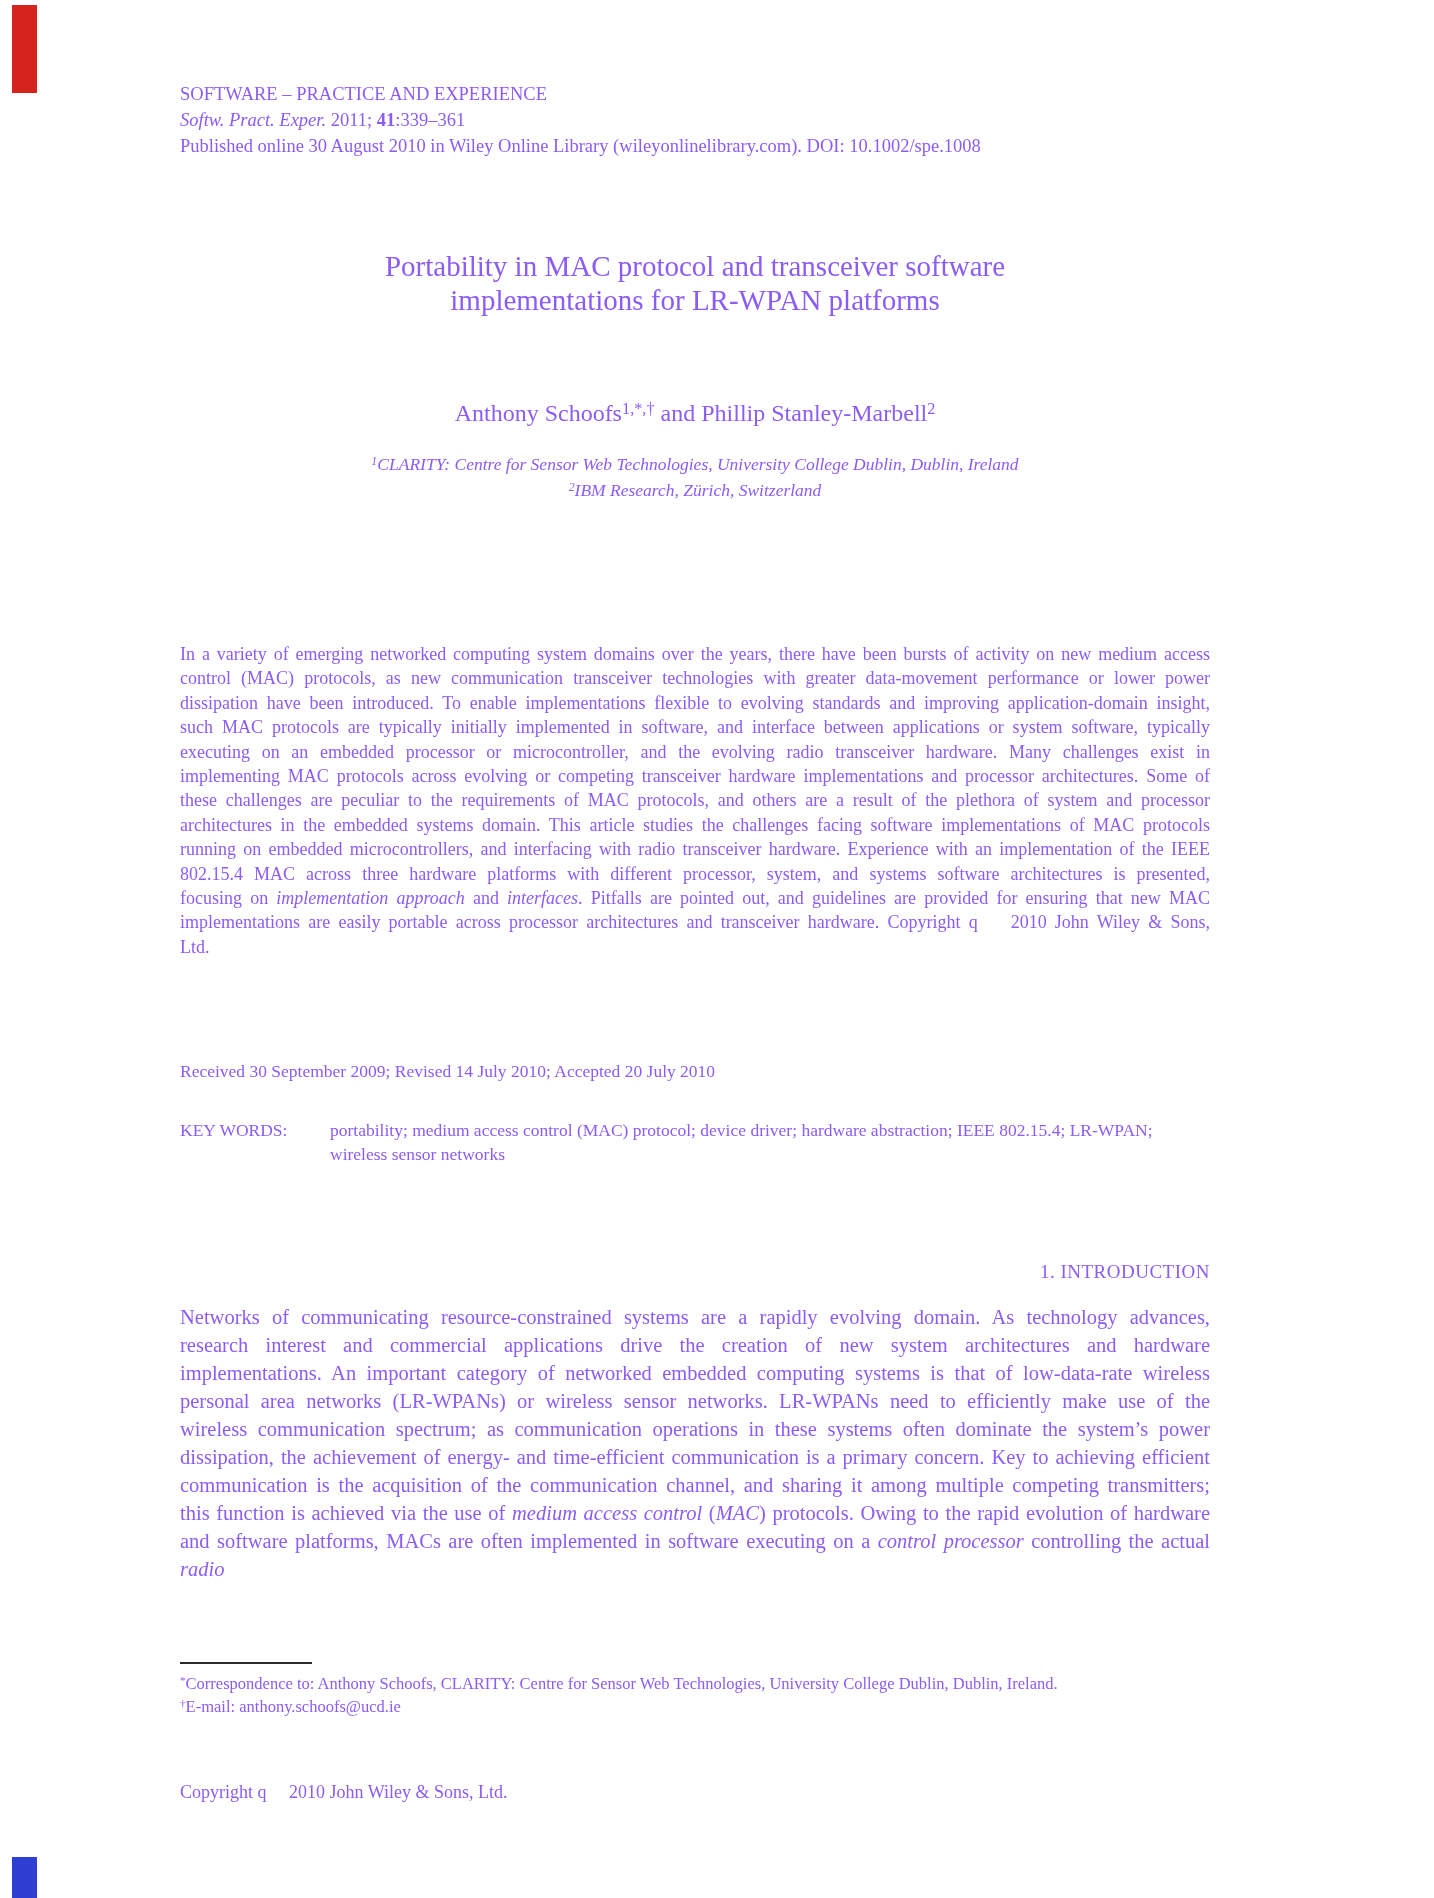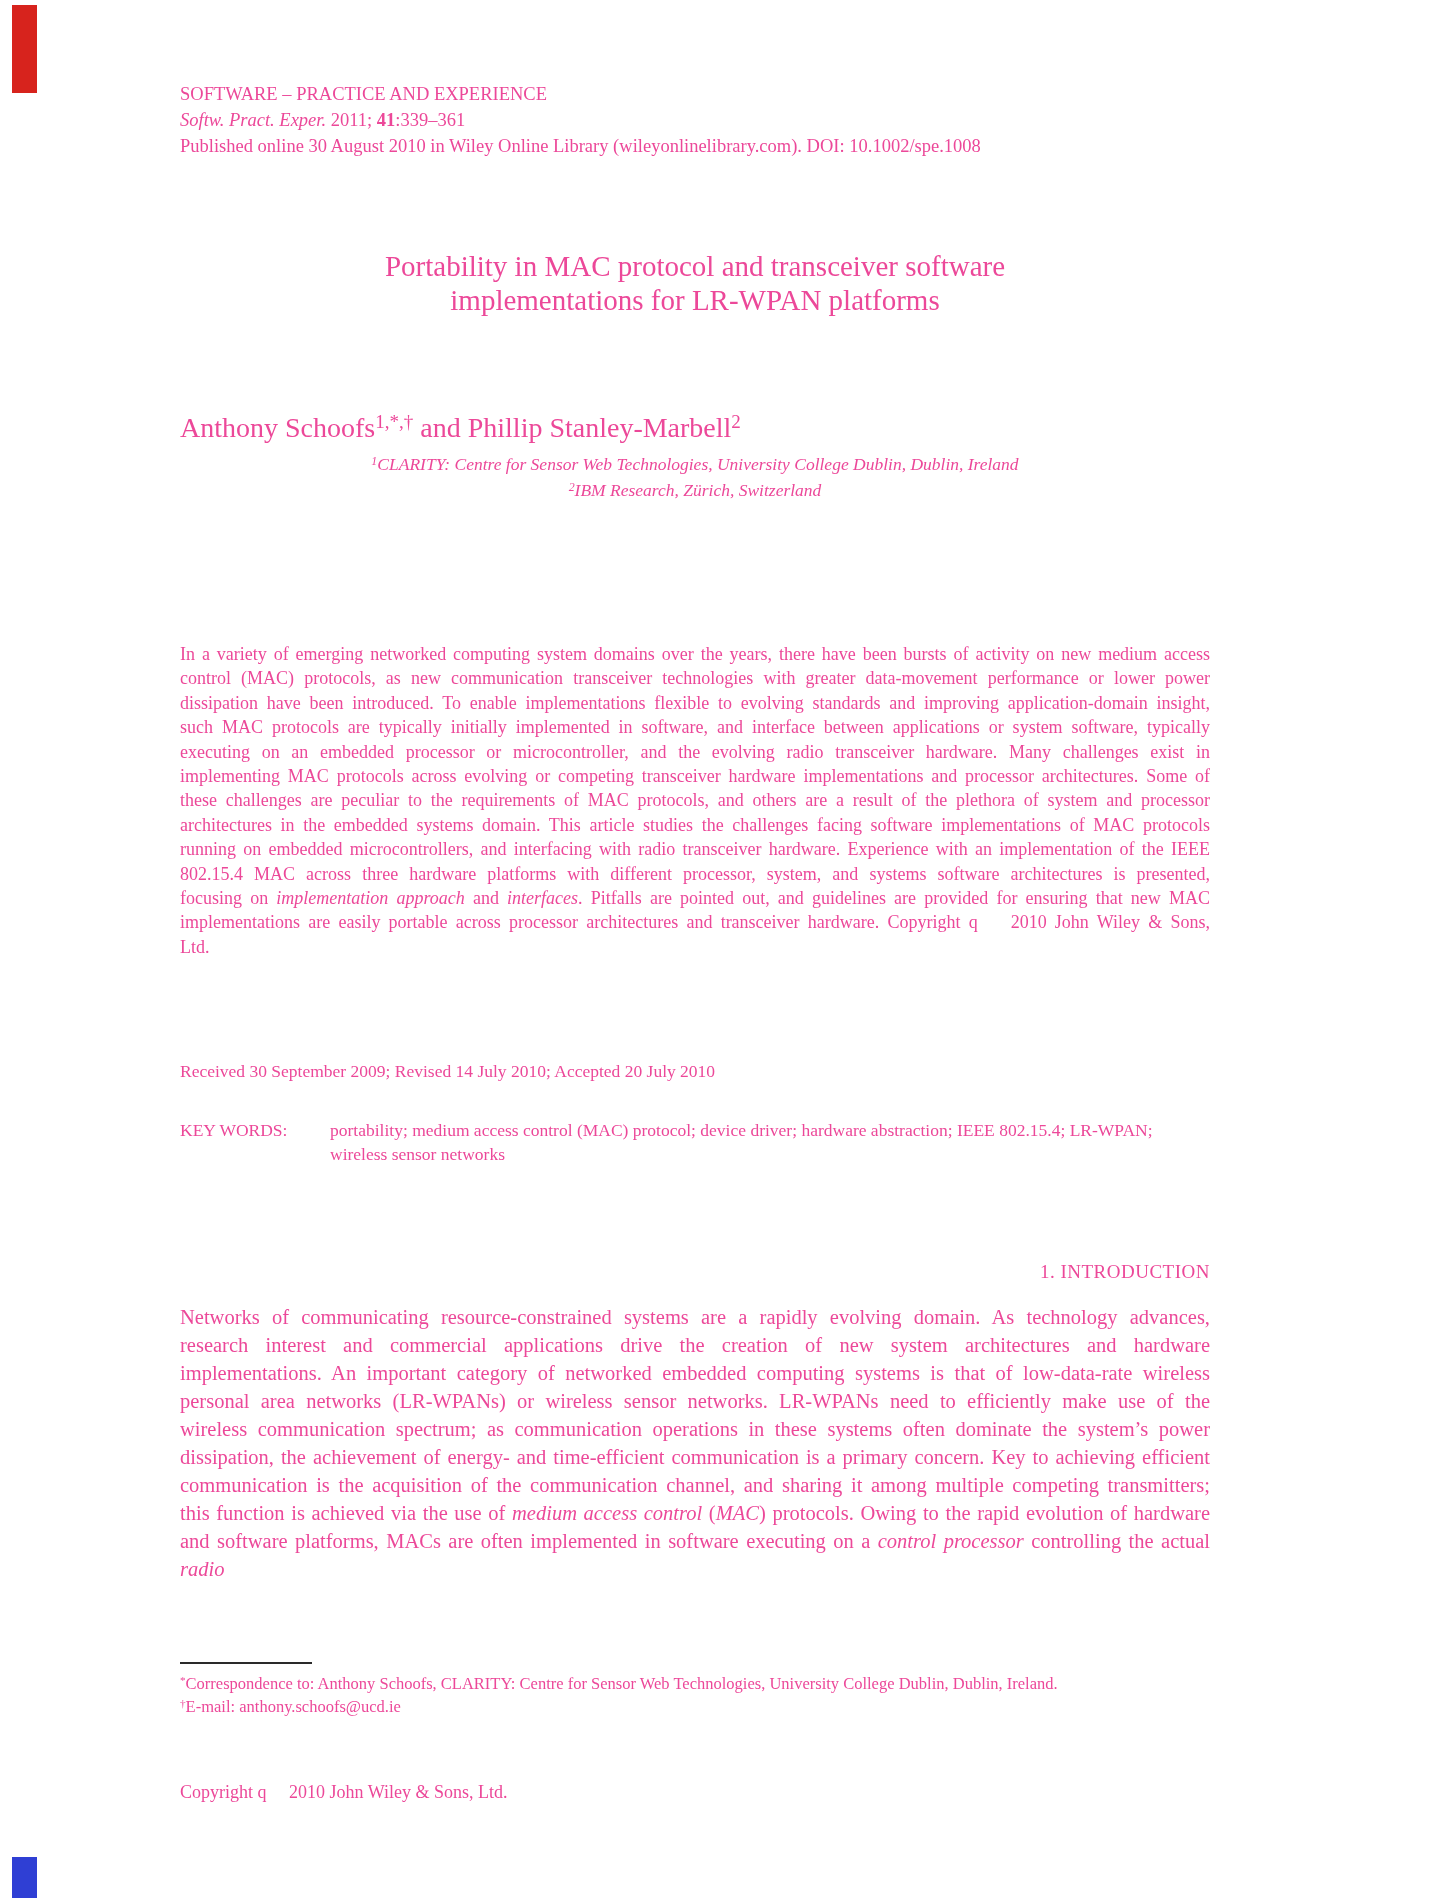--- a/index.html
+++ b/index.html
@@ -2,37 +2,37 @@
 <html><head>
 <meta charset="utf-8">
 <style>
   html,body { margin:0; padding:0; background:#ffffff; }
   .page {
     position: relative;
     width: 1434px;
     height: 1898px;
     background: #ffffff;
     font-family: "Liberation Serif", "DejaVu Serif", serif;
-    color: #ec4899;
+    color: #8b5cf6;
     overflow: hidden;
   }
   .block { position: absolute; left: 180px; width: 1030px; }
   .it  { font-style: italic; }
   .bd  { font-weight: bold; text-align: center; }
   .sup { font-size: 68%; position: relative; top: -0.45em; }
 
   .edge-mark { position: absolute; left: 12px; width: 25px; }
   #mark-top    { top: 5px;    height: 88px; }
   #mark-bottom { top: 1857px; height: 41px; }
 
   #header { top: 81px; font-size: 18.5px; line-height: 26px; }
 
   #title { top: 249px; text-align: center; font-size: 29px; line-height: 34px; }
 
-  #authors { top: 412px; text-align: left; font-size: 28px; }
+  #authors { top: 400px; text-align: center; font-size: 24px; }
 
   #affils { top: 452px; text-align: center; font-style: italic; font-size: 17.5px; line-height: 24px; }
 
   #summary-head { top: 596px; text-align: center; font-size: 18.5px; letter-spacing: 0.5px; }
 
   #summary-body { top: 642px; font-size: 18px; line-height: 24.4px; text-align: justify; word-spacing: 2px; }
 
   #received { top: 1061px; font-size: 17.5px; }
 
   #keywords { top: 1118px; font-size: 17.5px; line-height: 24px; display: flex; }

